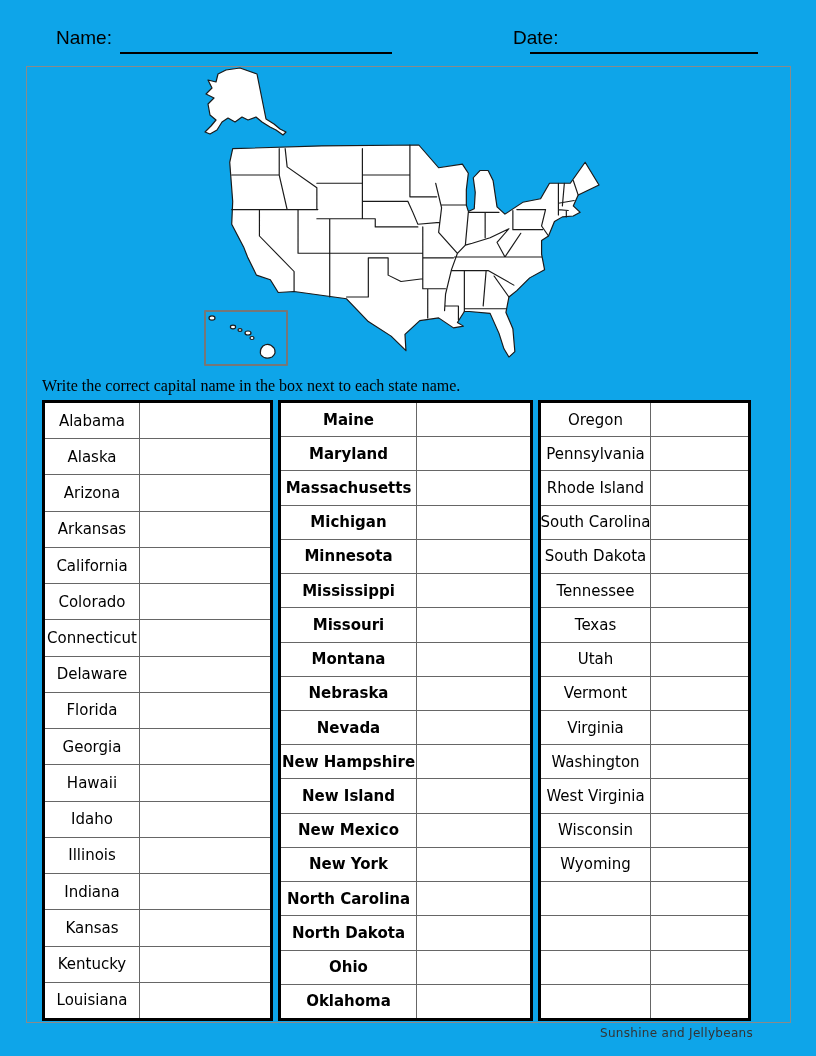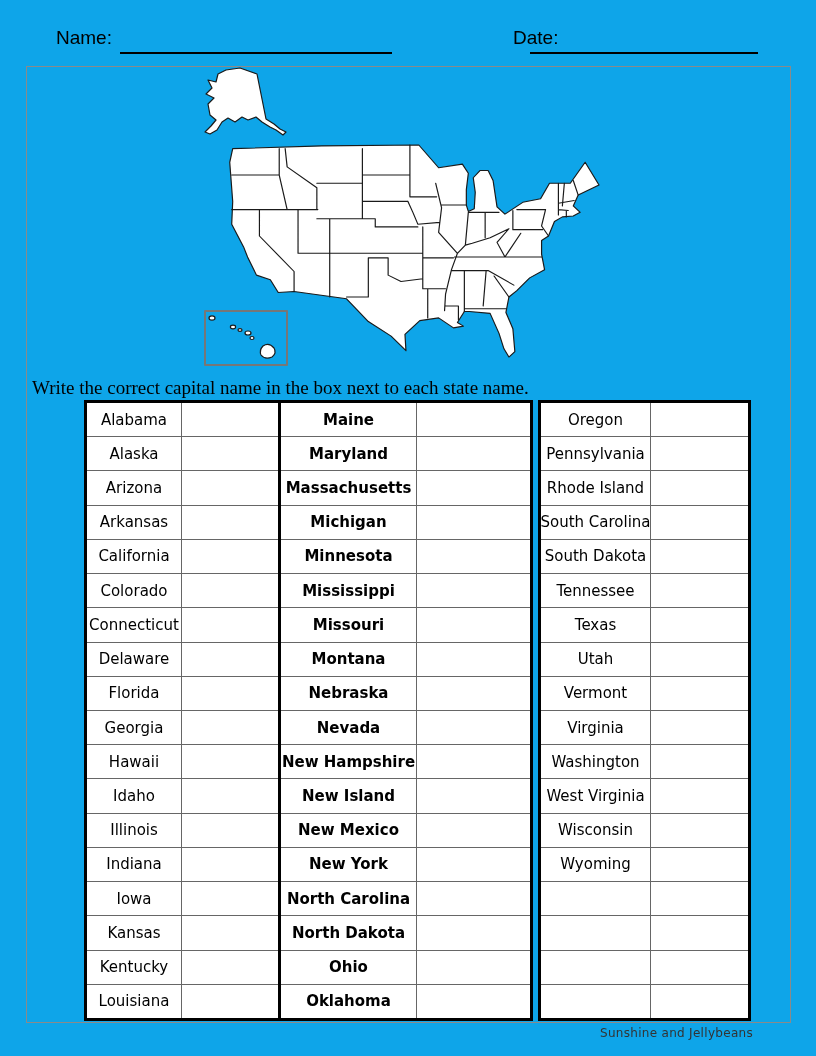--- a/index.html
+++ b/index.html
@@ -8,27 +8,27 @@
   .abs{position:absolute;}
 
   
   .hdr-label{font-family:"Liberation Sans",sans-serif;font-size:19px;color:#000;}
   .write-line{border-bottom:2px solid #000;height:22px;}
 
   
   #page-border{left:26px;top:66px;width:763px;height:955px;border:1px solid #8a8a8a;}
 
   
-  #instruction{left:32px;top:377px;font-family:"Liberation Serif",serif;font-size:19px;color:#000;}
+  #instruction{left:42px;top:377px;font-family:"Liberation Serif",serif;font-size:16px;color:#000;}
 
   
   #tables{left:42px;top:400px;width:733px;height:621px;}
   .state-table{position:absolute;top:0;height:621px;border:3px solid #000;box-sizing:border-box;
                display:flex;flex-direction:column;background:#fff;}
-  #t0{left:0;width:231px;margin-left:42px;}
+  #t0{left:0;width:231px;}
   #t1{left:236px;width:255px;}
   #t2{left:496px;width:213px;}
   .trow{flex:1;display:flex;border-top:1px solid #666;min-height:0;}
   .trow:first-child{border-top:none;}
   .cell{display:flex;align-items:center;justify-content:center;box-sizing:border-box;overflow:hidden;}
   .cell.state{border-right:1px solid #666;font-size:15px;color:#000;white-space:nowrap;}
   #t0 .cell.state{width:95px;}
   #t1 .cell.state{width:136px;font-weight:bold;}
   #t2 .cell.state{width:110px;}
   .cell.answer{flex:1;}
@@ -121,24 +121,20 @@
         </div>
         <div class="trow">
           <div class="cell state">Illinois</div>
           <div class="cell answer"></div>
         </div>
         <div class="trow">
           <div class="cell state">Indiana</div>
           <div class="cell answer"></div>
         </div>
         <div class="trow">
-          <div class="cell state">Iowa</div>
-          <div class="cell answer"></div>
-        </div>
-        <div class="trow">
           <div class="cell state">Kansas</div>
           <div class="cell answer"></div>
         </div>
         <div class="trow">
           <div class="cell state">Kentucky</div>
           <div class="cell answer"></div>
         </div>
         <div class="trow">
           <div class="cell state">Louisiana</div>
           <div class="cell answer"></div>

